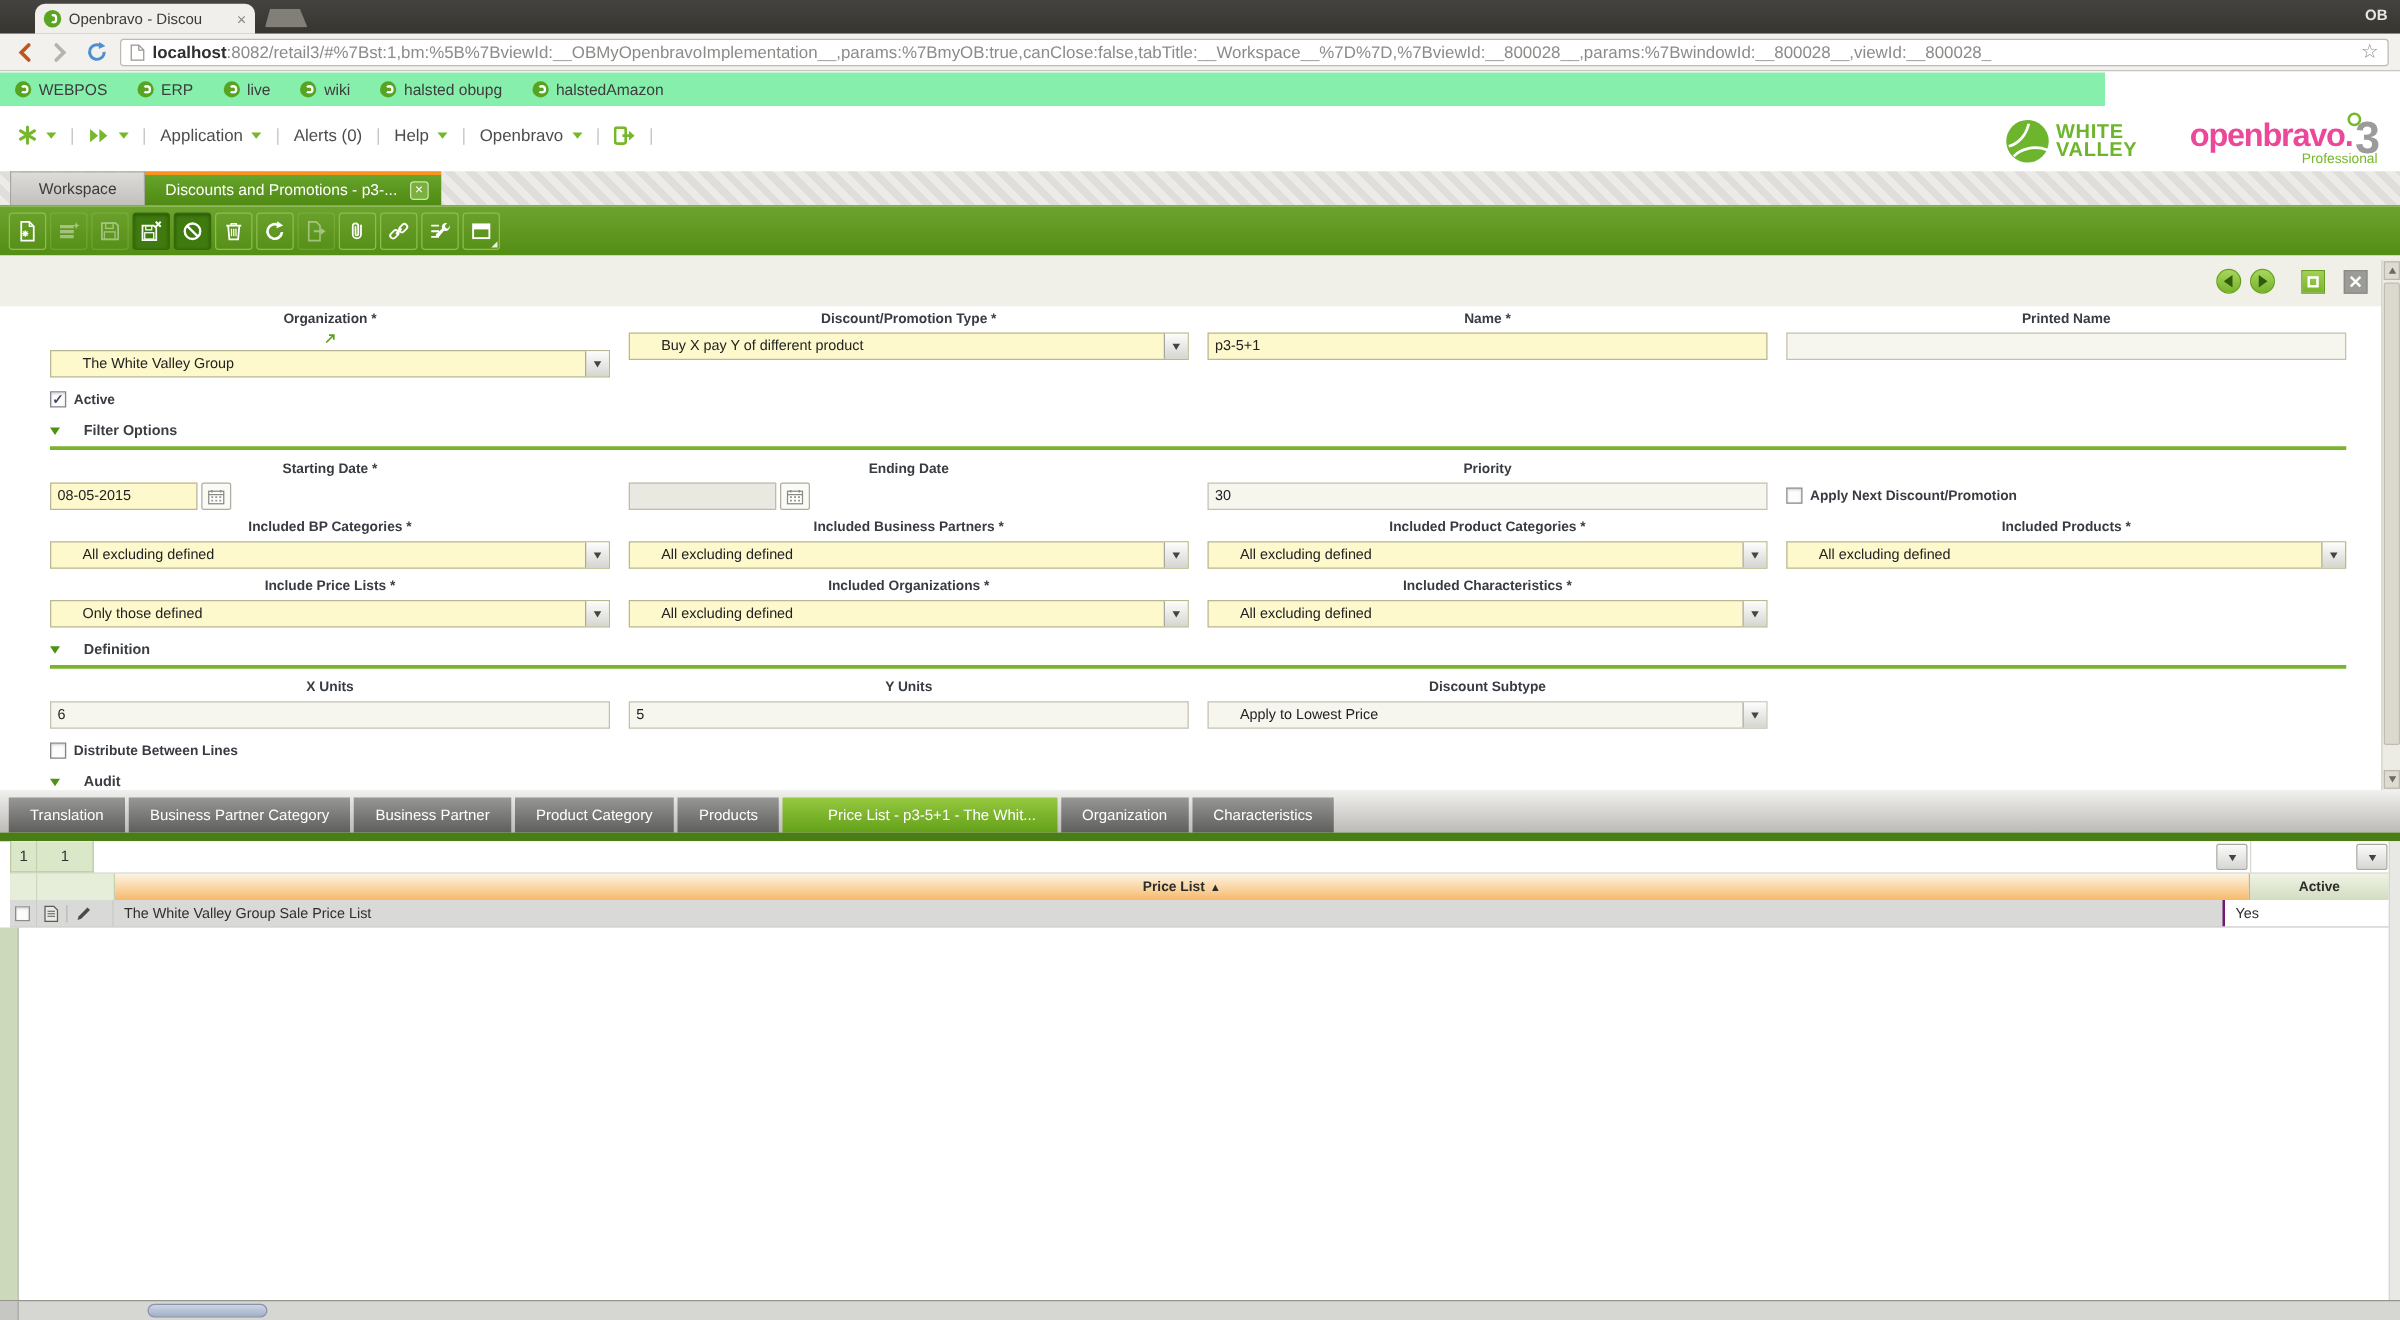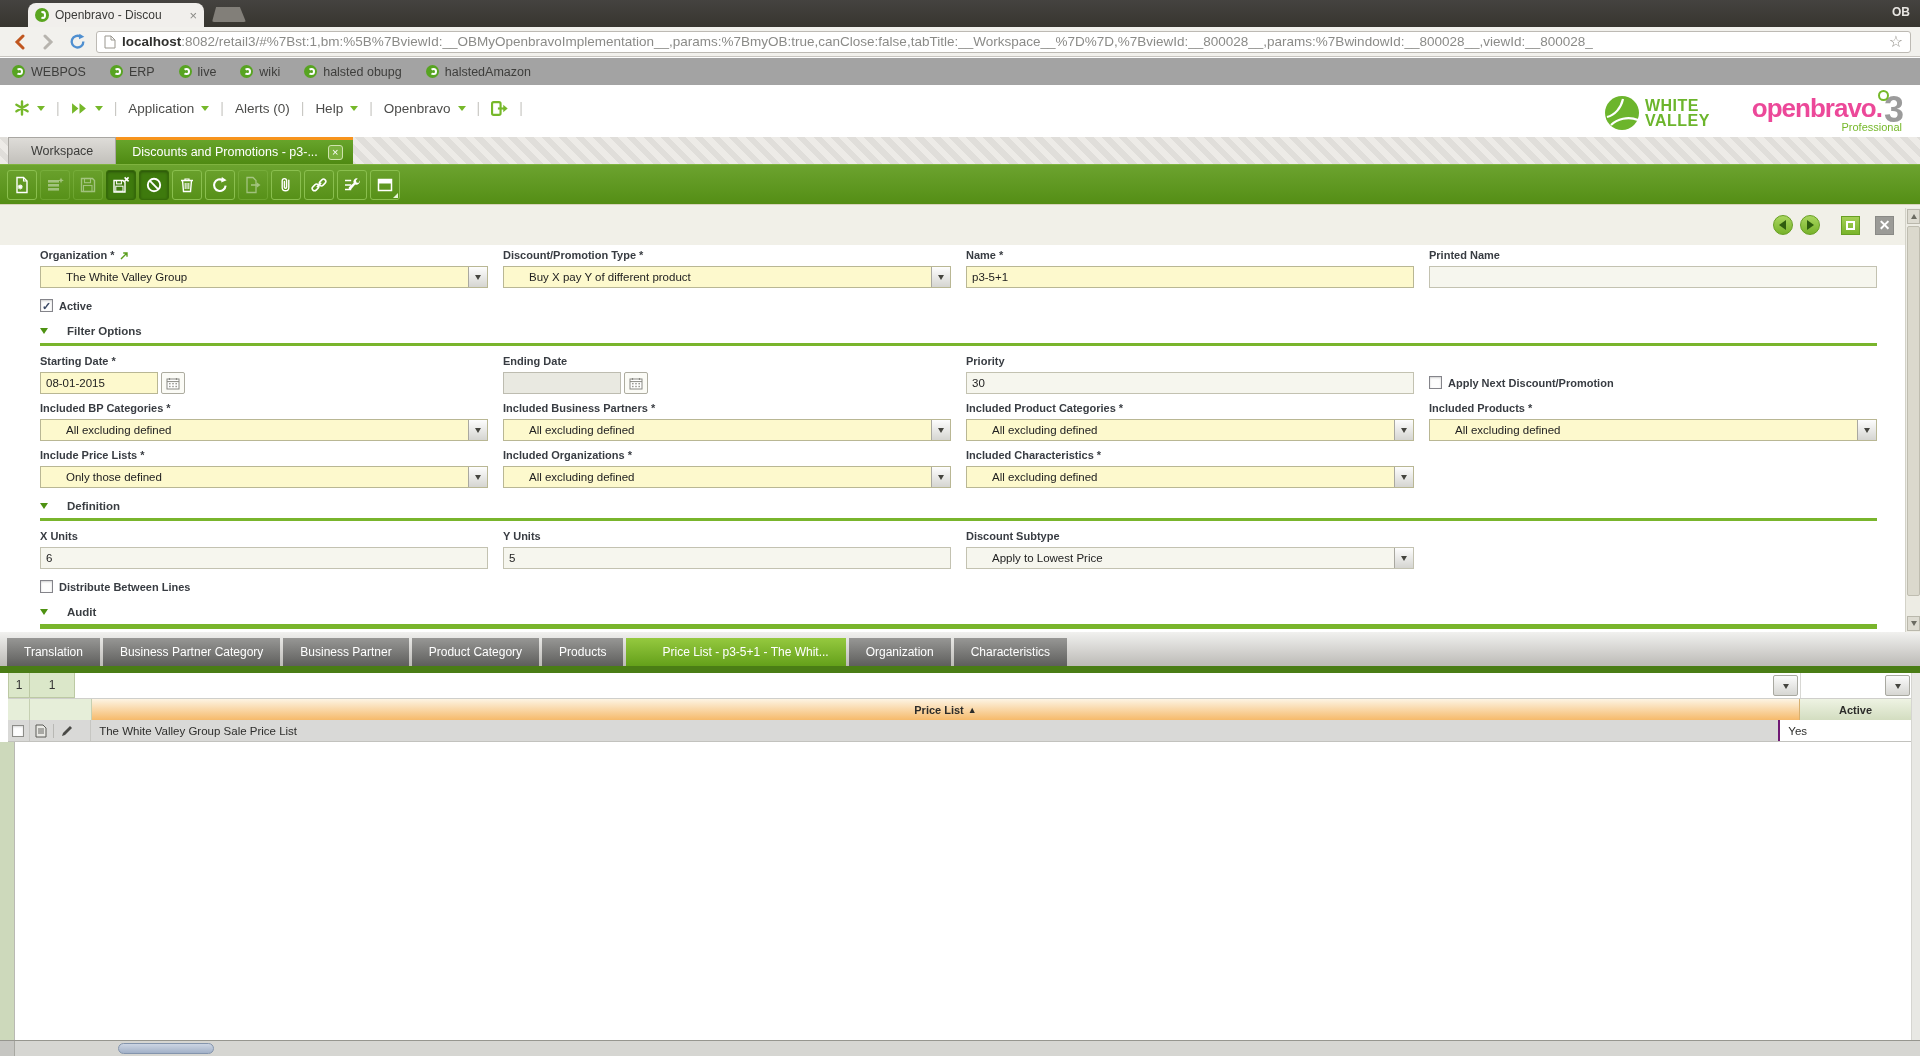--- a/index.html
+++ b/index.html
@@ -27,21 +27,21 @@
   .navbar{left:0;top:27px;width:1920px;height:30px;background:#f2f1ed;border-bottom:1px solid #c9c6c1;
           display:flex;align-items:center;padding:0 9px;gap:9px;}
   .navbtn{width:20px;height:20px;display:flex;align-items:center;justify-content:center;flex:none;}
   .urlbox{flex:1;height:22px;background:#fff;border:1px solid #bdbab4;border-radius:3px;display:flex;align-items:center;
           padding:0 7px;gap:6px;overflow:hidden;}
   .urltext{flex:1;font-size:13.5px;color:#8b8b88;white-space:nowrap;overflow:hidden;}
   .urlhost{color:#2f2f2d;font-weight:bold;}
   .urlstar{color:#908d87;font-size:16px;line-height:16px;flex:none;}
 
   
-  .bookmarks{left:0;top:58px;width:1920px;height:27px;background:#a3a3a3;display:flex;align-items:center;gap:24px;padding:0 12px;}
+  .bookmarks{left:0;top:58px;width:1684px;height:27px;background:#86efac;display:flex;align-items:center;gap:24px;padding:0 12px;}
   .bm{display:flex;align-items:center;gap:6px;font-size:12.5px;color:#3d3d3b;}
   .bico{width:13px;height:13px;border-radius:50%;background:#57a421;position:relative;flex:none;}
   .bico::after{content:'';position:absolute;inset:3px 2px 3px 4px;border:2px solid #fff;border-left-color:transparent;border-radius:50%;}
 
   
   .appheader{left:0;top:85px;width:1920px;height:52px;background:#fff;}
   .menubar{position:absolute;left:14px;top:15px;display:flex;align-items:center;gap:11px;font-size:13.5px;color:#4c4c4a;}
   .mcaret{width:0;height:0;border:4px solid transparent;border-top:5px solid var(--green);margin-top:5px;}
   .msep{color:#c9c8c4;font-size:14px;}
   .mitem{display:flex;align-items:center;gap:7px;}
@@ -80,21 +80,21 @@
         display:flex;align-items:center;justify-content:center;}
   .tri-l{width:0;height:0;border:5px solid transparent;border-right:7px solid #2e5c0e;margin-left:-6px;}
   .tri-r{width:0;height:0;border:5px solid transparent;border-left:7px solid #2e5c0e;margin-right:-6px;}
   .navq{width:19px;height:19px;background:linear-gradient(#a3cf55,#79b42a);border:1px solid #679f23;margin-left:14px;
         display:flex;align-items:center;justify-content:center;}
   .navq-in{width:9px;height:9px;border:2px solid #fff;}
   .navx{width:19px;height:19px;background:#9b9b97;border:1px solid #8a8a86;color:#fff;font-size:14px;line-height:17px;
         text-align:center;font-weight:bold;margin-left:8px;}
   .form-body{height:388px;padding:4px 43px 0 40px;overflow:hidden;display:flex;flex-direction:column;}
   .frow{display:grid;grid-template-columns:repeat(4,1fr);column-gap:15px;margin-bottom:8px;}
-  .flabel{display:flex;align-items:center;gap:4px;font-size:11px;font-weight:bold;color:#383c42;margin-bottom:4px;line-height:13px;}
+  .flabel{display:flex;align-items:center;gap:4px;font-size:11px;font-weight:bold;color:#383c42;margin-bottom:4px;line-height:13px;flex-direction:column;}
   .combo{display:flex;height:22px;border:1px solid #b9b794;background:var(--field-yellow);padding-left:20px;}
   .combo.plainc{background:#f6f6ee;border-color:#c3c2b1;}
   .combo-text{flex:1;padding:4px 5px 0;font-size:11.5px;color:#222;white-space:nowrap;overflow:hidden;}
   .combo-btn{width:19px;background:linear-gradient(#fdfdfd,#d5d5d1);border-left:1px solid #a9a8a0;display:flex;align-items:center;justify-content:center;}
   .car{width:0;height:0;border:3.5px solid transparent;border-top:5px solid #45453f;margin-top:4px;}
   .tinput{height:22px;border:1px solid #b9b794;background:var(--field-yellow);padding:4px 5px 0;font-size:11.5px;color:#222;}
   .tinput.plain{background:#f6f6ee;border-color:#c3c2b1;}
   .tinput.dis{background:#e9e9e1;border-color:#bdbcb0;}
   .dgroup{display:flex;align-items:flex-start;gap:3px;}
   .dinput{width:118px;}
@@ -455,21 +455,21 @@
         <span class="stri"></span>
         <span>Filter Options</span>
       </div>
 
       <div class="frow">
         <div>
           <div class="flabel">
               <span>Starting Date *</span>
             </div>
           <div class="dgroup">
-            <div class="tinput dinput">08-01-2015</div>
+            <div class="tinput dinput">08-05-2015</div>
             <span class="calbtn">
               <svg width="14" height="13" viewBox="0 0 14 13">
                   <rect x="1" y="2" width="12" height="10" fill="#fff" stroke="#8a8a84"></rect>
                   <path d="M1 4.6h12" stroke="#8a8a84"></path>
                   <path d="M3.5 1v2M10.5 1v2" stroke="#8a8a84" stroke-width="1.2"></path>
                   <g fill="#9a9a94">
                     <rect x="3" y="6" width="1.6" height="1.4"></rect>
                     <rect x="6.2" y="6" width="1.6" height="1.4"></rect>
                     <rect x="9.4" y="6" width="1.6" height="1.4"></rect>
                     <rect x="3" y="8.8" width="1.6" height="1.4"></rect>

